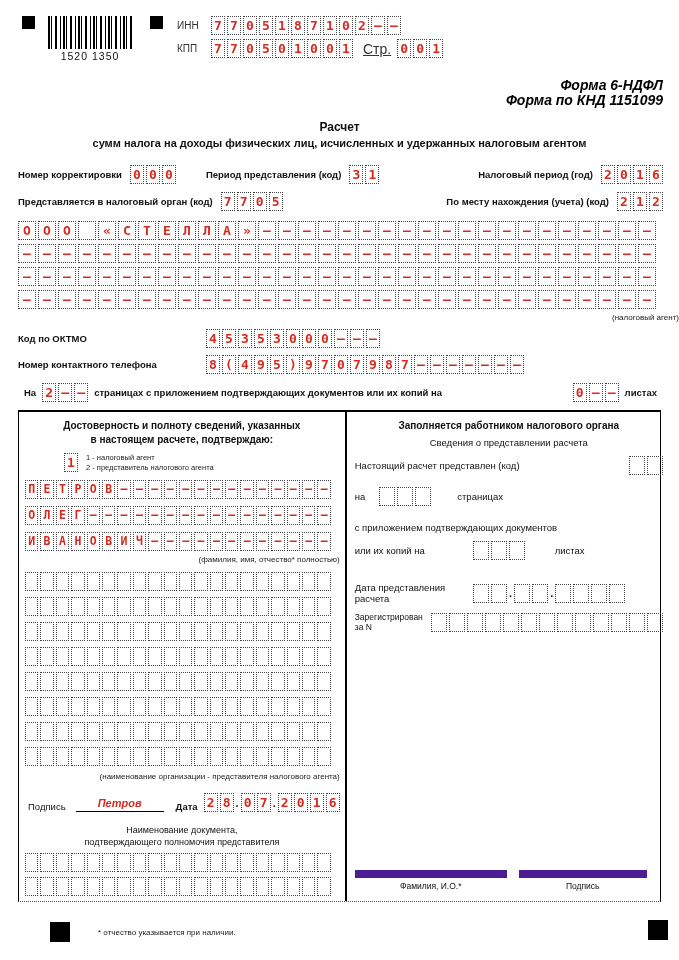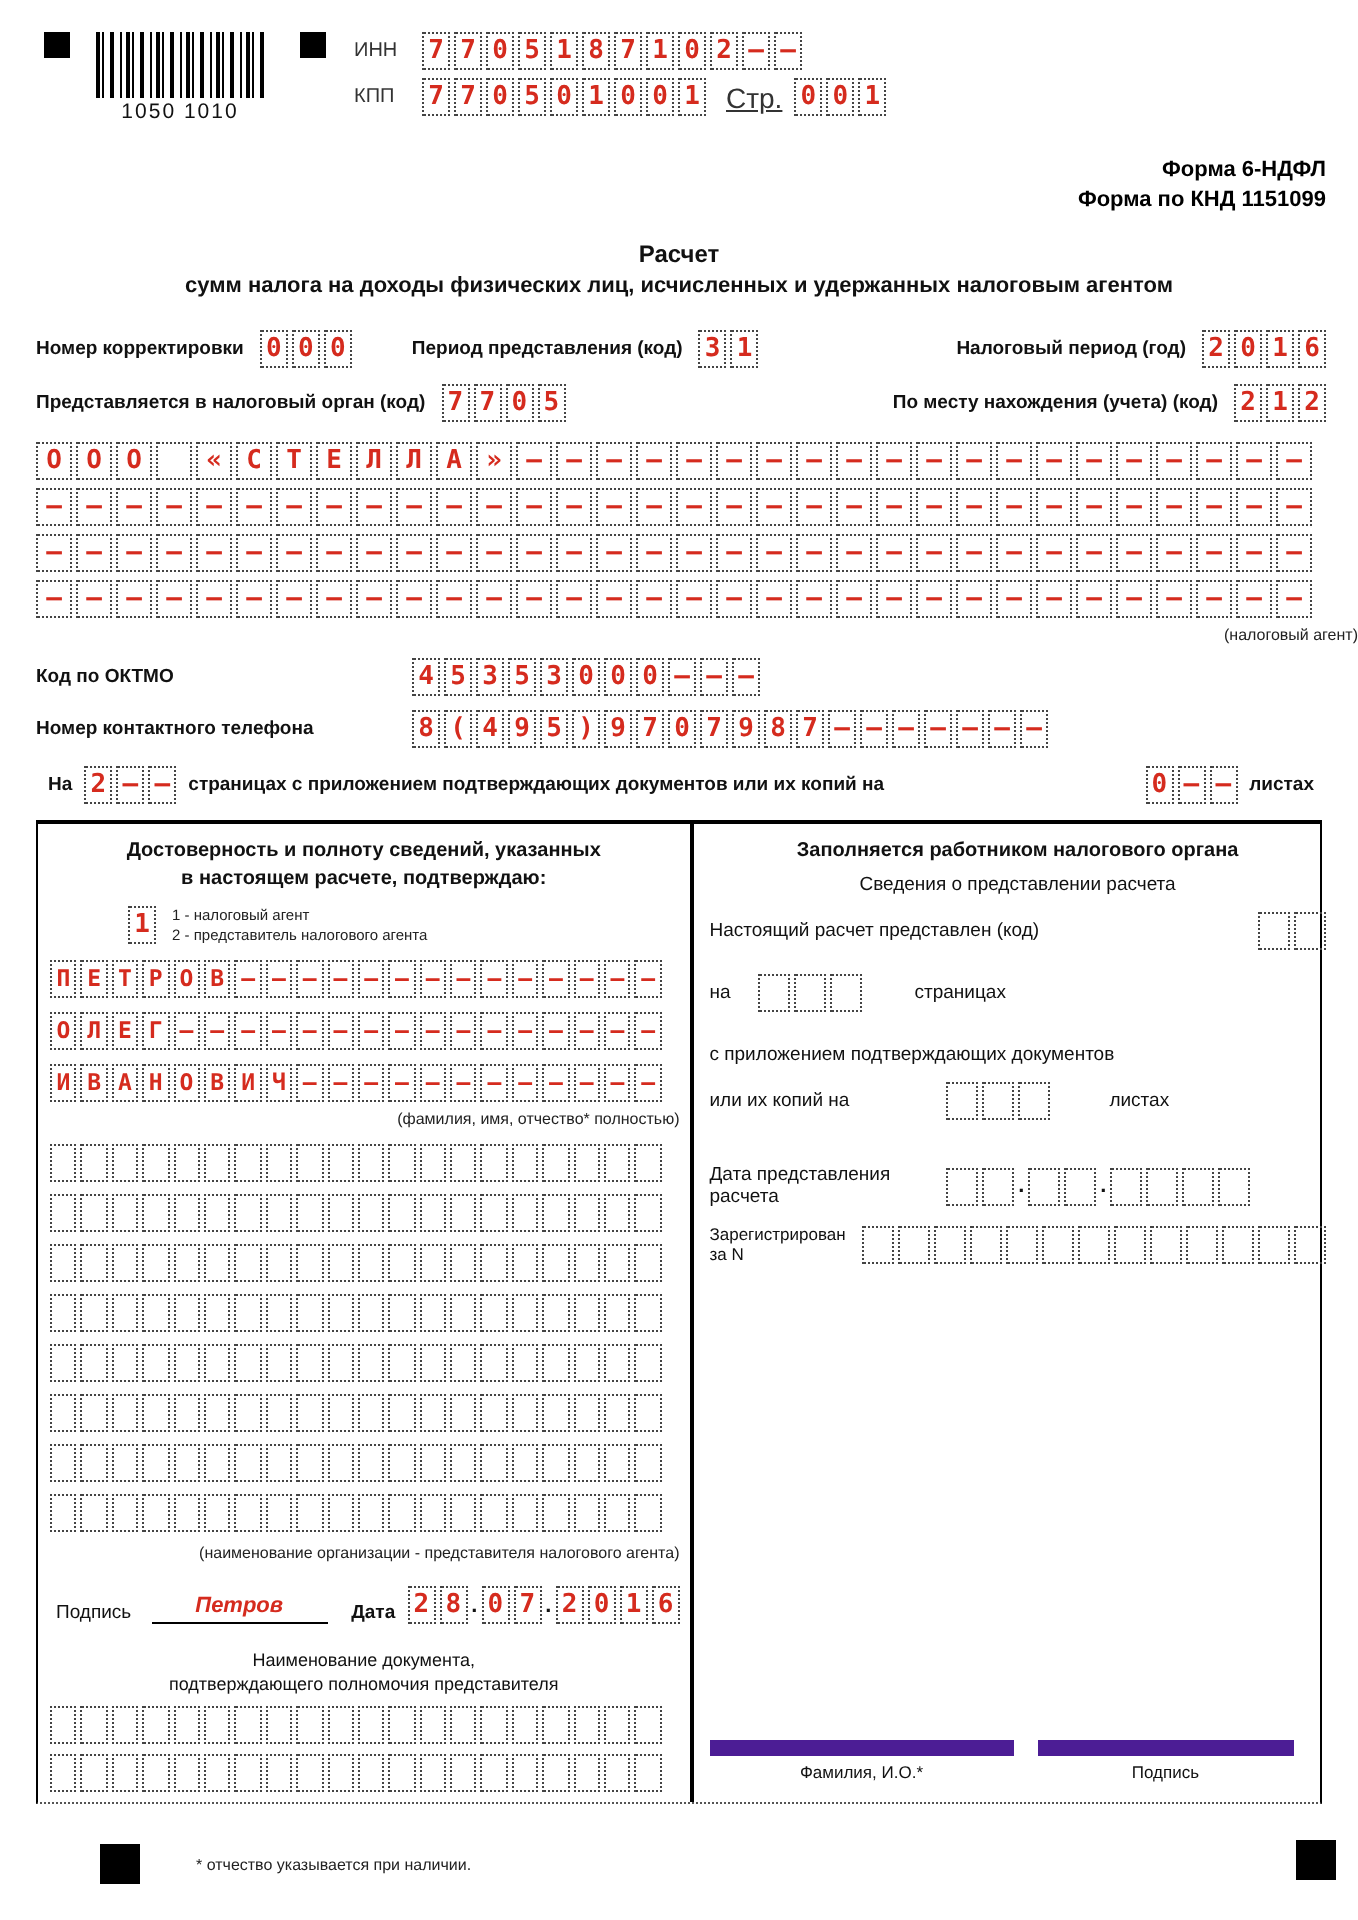--- a/index.html
+++ b/index.html
@@ -27,21 +27,21 @@
   .barcode{ margin:0 18px 0 13px; width:84px; }
   .barcode .bars{ height:33px;
     background:repeating-linear-gradient(90deg,#000 0 2px,#fff 2px 3px,#000 3px 4px,#fff 4px 7px,#000 7px 9px,#fff 9px 12px,#000 12px 13px,#fff 13px 15px); }
   .barcode .digits{ font-size:10.5px; text-align:center; letter-spacing:1px; margin-top:1px; white-space:nowrap; }
   .codes{ margin-left:14px; }
   .code-line{ display:flex; align-items:center; margin-bottom:4px; }
   .code-line .lab{ width:34px; font-size:10px; color:#333; }
   .page-lab{ font-size:14px; color:#333; margin:0 6px 0 10px;text-decoration:underline; }
   .appendix{ margin-left:auto; text-align:right; font-size:8px; line-height:11px; color:#222; padding-top:2px; }
 
-  .form-name{ text-align:right; margin:16px 16px 0 0; font-weight:bold; font-size:11px; line-height:15px; color:#000; }
+  .form-name{ text-align:right; margin:16px 16px 0 0; font-weight:bold; font-size:14px; line-height:15px; color:#000;font-style:italic; }
 
   .title{ text-align:center; margin-top:12px; font-weight:bold; }
   .title .t1{ font-size:12px; }
   .title .t2{ font-size:11px; margin-top:3px; }
 
   
   .lbl{ font-size:9.5px; font-weight:bold; white-space:nowrap; }
   .frow{ display:flex; align-items:center; margin:0 16px 0 18px; }
   .frow1{ margin-top:16px; }
   .frow2{ margin-top:8px; }
@@ -102,21 +102,21 @@
 </style>
 </head>
 <body>
 
 <div class="page">
 
   <div class="top-row">
     <div class="sq"></div>
     <div class="barcode">
       <div class="bars"></div>
-      <div class="digits">1050 1010</div>
+      <div class="digits">1520 1350</div>
     </div>
     <div class="sq"></div>
     <div class="codes">
       <div class="code-line">
         <span class="lab">ИНН</span>
         <span class="cells">
             <span class="cell">7</span>
             <span class="cell">7</span>
             <span class="cell">0</span>
             <span class="cell">5</span>

